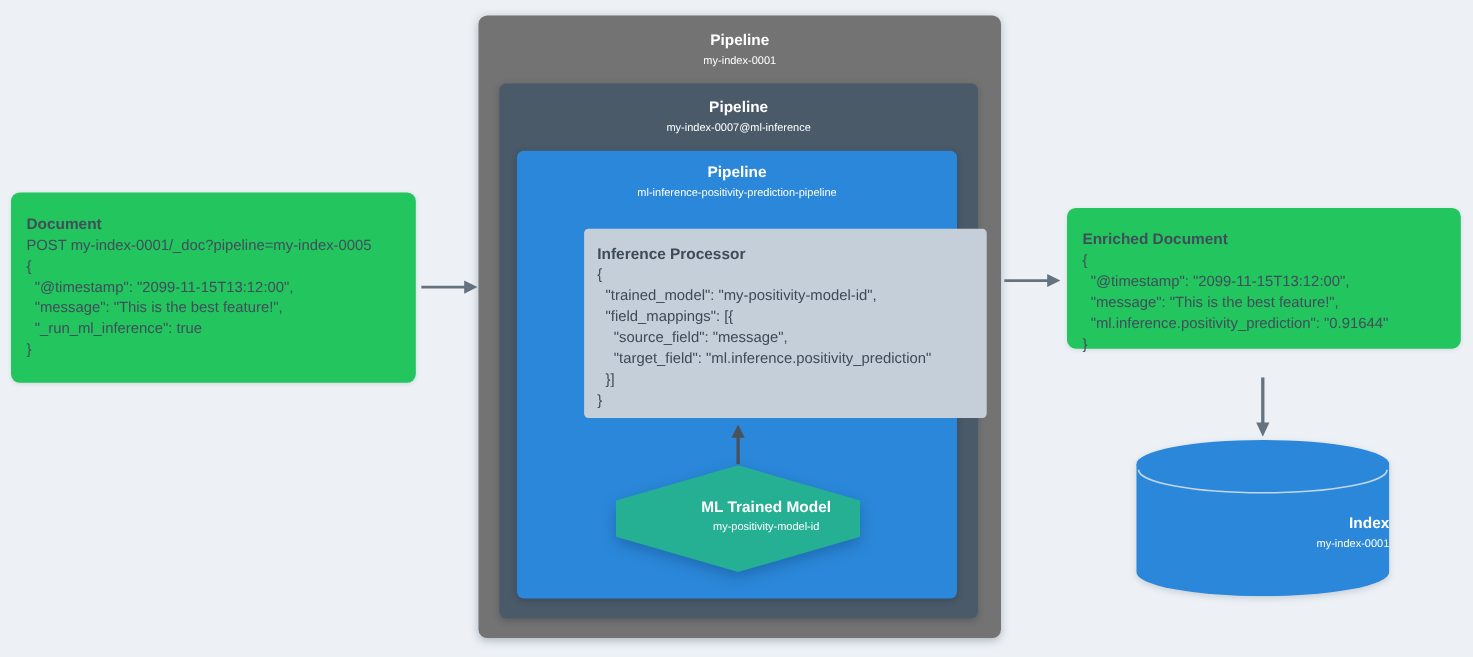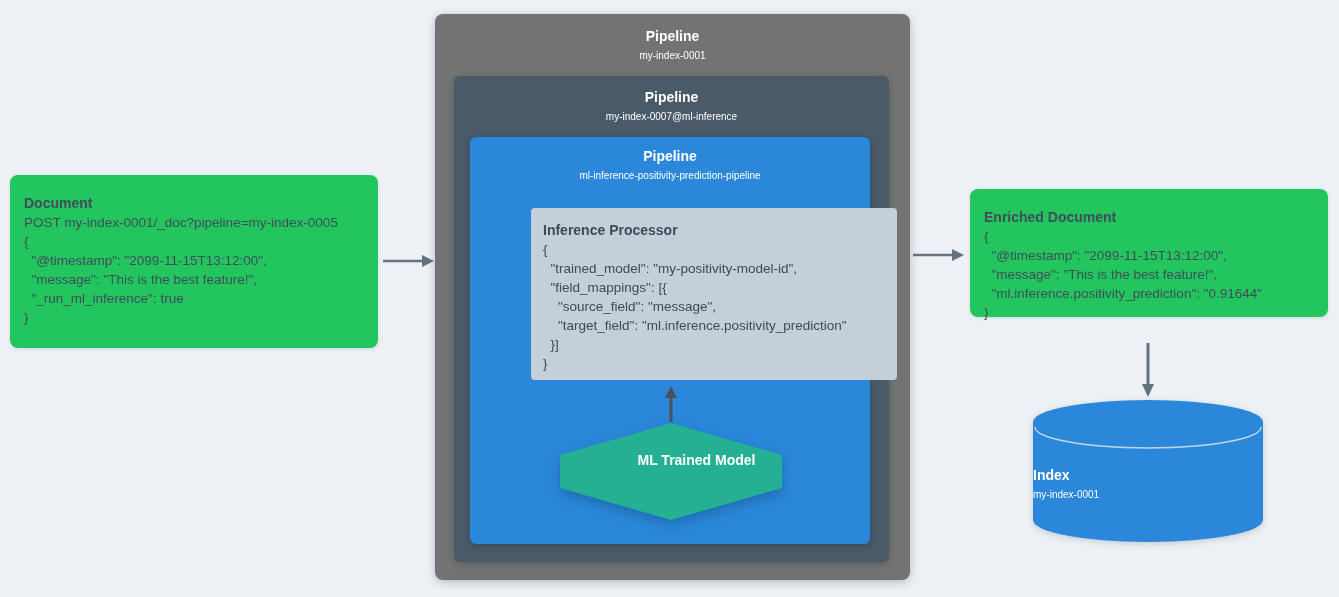--- a/index.html
+++ b/index.html
@@ -55,21 +55,21 @@
     position:absolute; left:0; top:28px; width:236px; text-align:center; color:#fff;padding-left:37px;
   }
 
   
   .arrow { position:absolute; }
 
   
   #cylinder { position:absolute; left:1033px; top:400px; width:230px; height:142px; }
   #cylinder svg { position:absolute; left:0; top:0; filter:drop-shadow(0 2px 3px rgba(80,100,120,.25)); }
   #cylinder .cyl-text {
-    position:absolute; left:0; top:66px; width:230px; text-align:left; color:#fff;
+    position:absolute; left:0; top:66px; width:230px; text-align:right; color:#fff;
   }
 </style>
 </head>
 <body>
 
 <div class="canvas">
 
   <div class="card" id="doc-card">
     <div class="card-title">Document</div>
     <div class="code-line">POST my-index-0001/_doc?pipeline=my-index-0005</div>
@@ -112,20 +112,21 @@
           <polygon points="8,0 2,12 14,12" fill="#49525b"></polygon>
           <line x1="8" y1="11" x2="8" y2="36" stroke="#49525b" stroke-width="3"></line>
         </svg>
 
         <div id="hexagon">
           <svg width="222" height="97">
             <polygon points="111,0 222,32 222,65 111,97 0,65 0,32" fill="#25b094"></polygon>
           </svg>
           <div class="hex-text">
             <div class="box-title">ML Trained Model</div>
+            <div class="box-sub">my-positivity-model-id</div>
           </div>
         </div>
 
       </div>
     </div>
   </div>
 
   <svg class="arrow" style="left:912px; top:247px;" width="52" height="16">
     <line x1="1" y1="8" x2="41" y2="8" stroke="#64737f" stroke-width="2.5"></line>
     <polygon points="40,2 52,8 40,14" fill="#64737f"></polygon>

